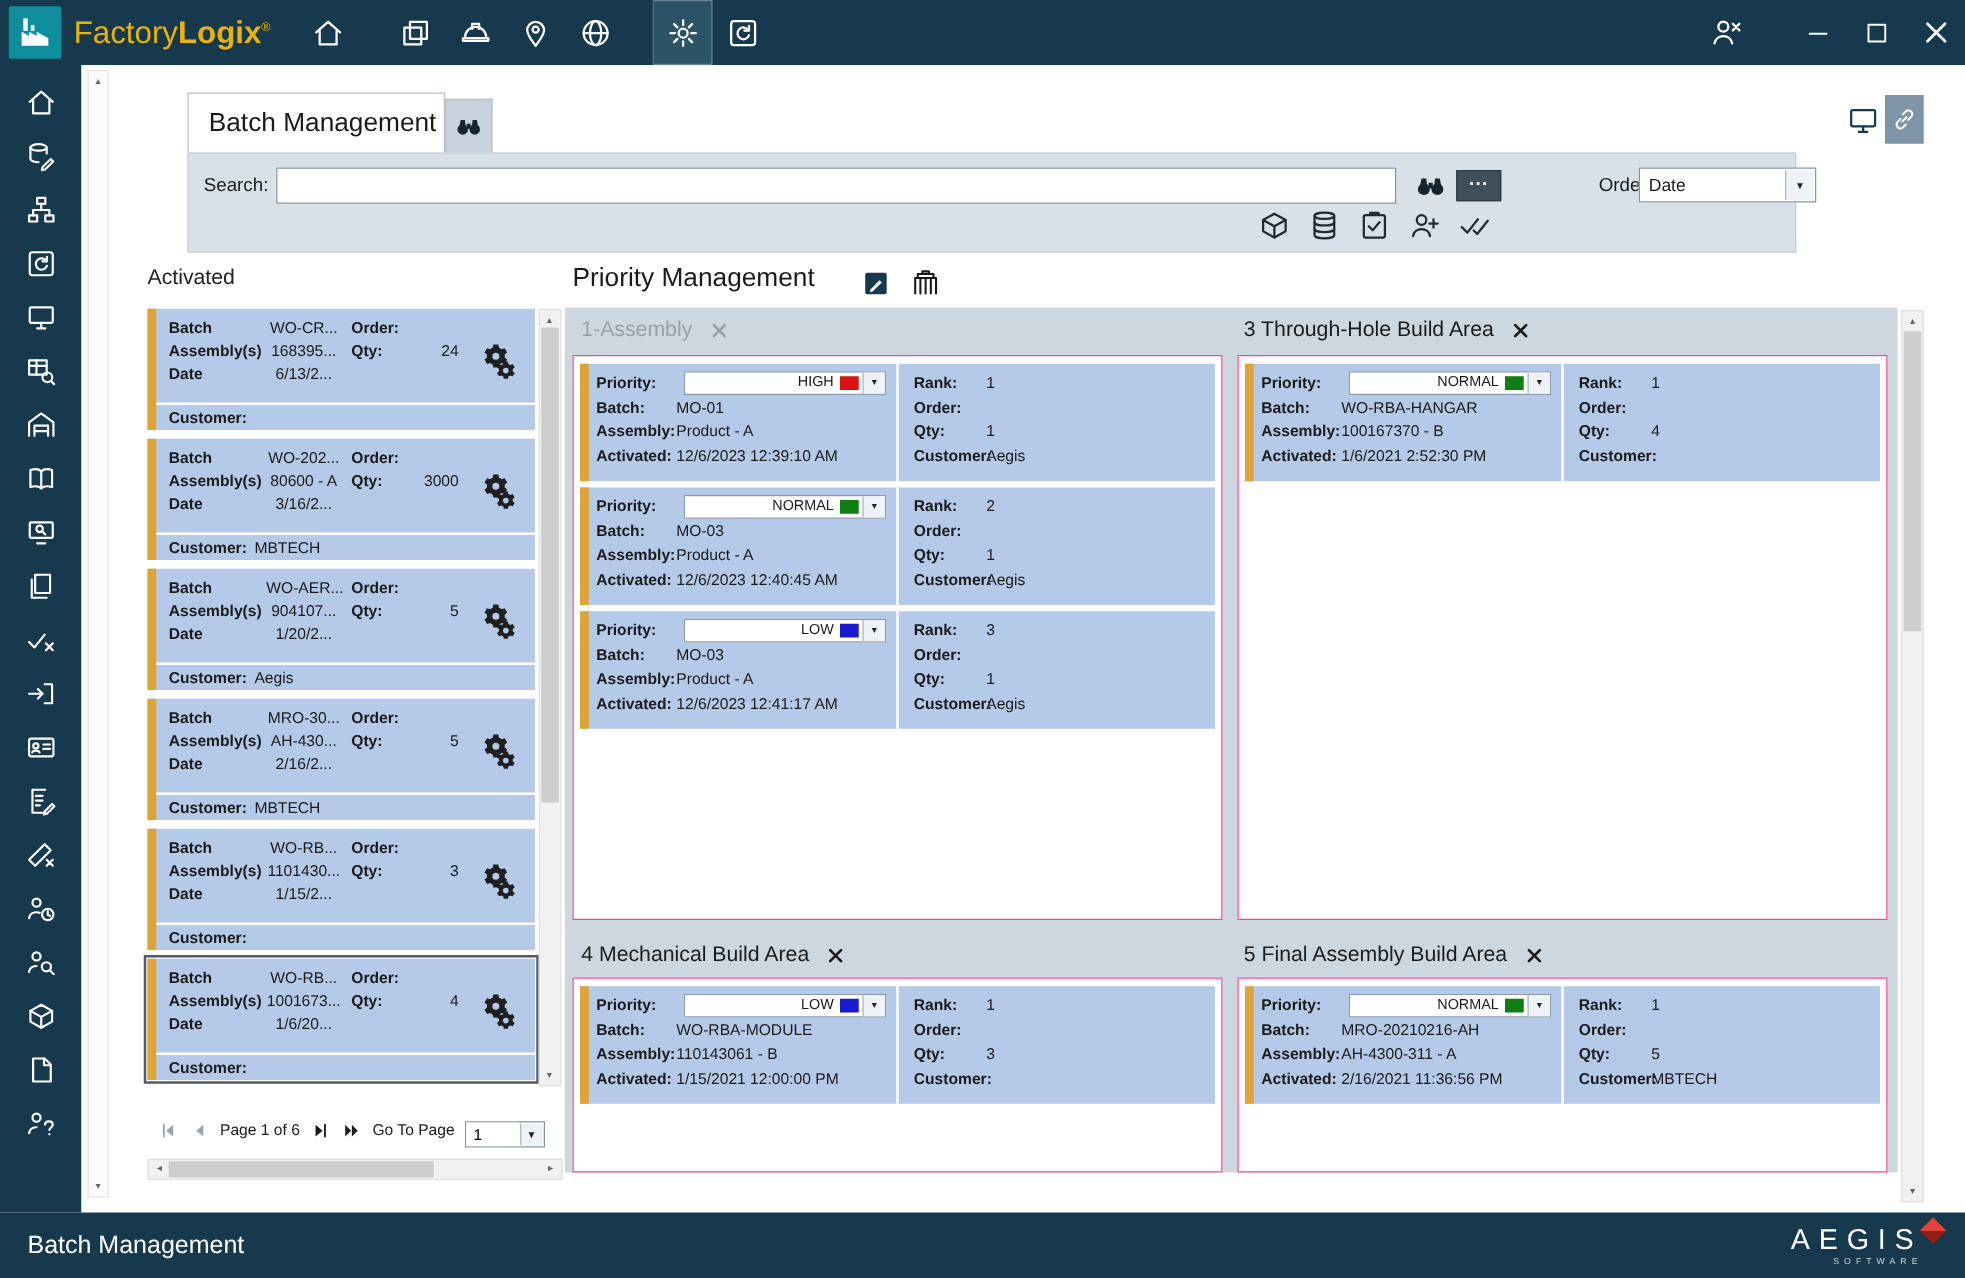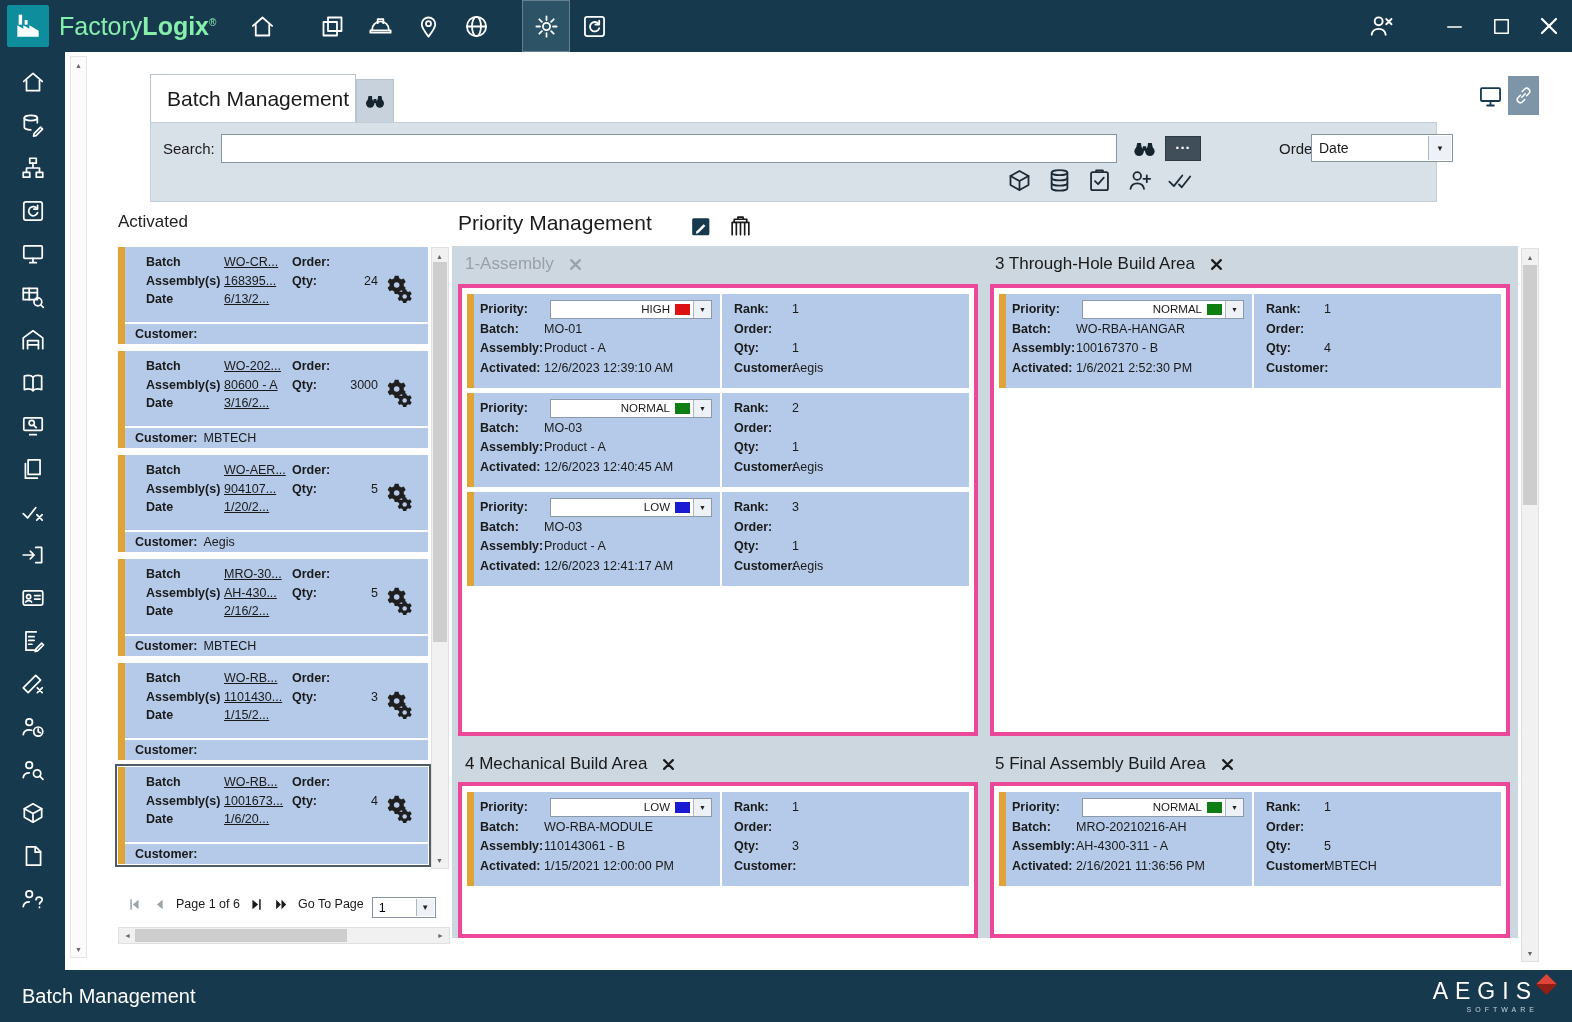--- a/index.html
+++ b/index.html
@@ -10,21 +10,21 @@
     --navy:#17394e; --teal:#0e8e9c; --panel:#d8e0e8; --cardblue:#b4cae8;
     --stripe:#dfa336; --pmbg:#ccd7e0; --border:#b6c2cc;
   }
   .icon{ display:inline-block; }
   .icon svg{ display:block; width:100%; height:100%; }
 
   
   .titlebar{ position:absolute; left:0; top:0; width:1572px; height:52px; background:var(--navy);
              display:flex; align-items:center; }
   .logo-box{ width:42px; height:42px; margin:5px 6px 5px 7px; background:var(--teal); border-radius:2px; padding:5px; }
-  .app-title{ color:#86efac; font-size:25px; margin-left:4px; margin-right:22px; white-space:nowrap; }
+  .app-title{ color:#eab308; font-size:25px; margin-left:4px; margin-right:22px; white-space:nowrap; }
   .app-title .t1{ font-weight:400; }
   .app-title .t2{ font-weight:700; }
   .app-title sup{ font-size:10px; }
   .tb-icons{ display:flex; align-items:center; height:52px; }
   .tb-item{ width:48px; height:52px; display:flex; align-items:center; justify-content:center; color:#fff; cursor:pointer; }
   .tb-item .icon{ width:27px; height:27px; }
   .tb-item.selected{ background:#2c5366; box-shadow:inset 0 0 0 1px rgba(255,255,255,.28); }
   .tb-spacer{ width:22px; height:52px; }
   .tb-right{ margin-left:auto; display:flex; align-items:center; height:52px; }
   .tb-user{ width:48px; height:52px; display:flex; align-items:center; justify-content:center; color:#fff; margin-right:26px; }
@@ -71,24 +71,24 @@
               border-left:1px solid #aab8c4; font-size:8px; color:#222; display:flex; align-items:center; justify-content:center; }
   .sp-tools{ position:absolute; left:855px; top:44px; display:flex; gap:13px; }
   .sp-tool{ width:27px; height:27px; color:#1c2b36; cursor:pointer; }
 
   
   .activated-title{ position:absolute; left:118px; top:212px; font-size:17px; color:#222; }
   #activated-cards{ position:absolute; left:118px; top:247px; width:310px; }
   .ac-card{ position:relative; height:97px; margin-bottom:7px; background:var(--cardblue);
             border-left:7px solid var(--stripe); cursor:pointer; }
   .ac-card.selected{ outline:2px solid #4f5b66; outline-offset:1px; }
-  .ac-main{ position:absolute; left:0; right:0; top:0; bottom:24px; padding:6px 8px 0 21px; }
+  .ac-main{ position:absolute; left:0; right:0; top:0; bottom:24px; padding:6px 8px 0 10px; }
   .ac-row{ display:flex; font-size:12.5px; line-height:18.5px; white-space:nowrap; }
   .ac-row .l{ font-weight:700; width:78px; }
-  .ac-row .v{ width:60px; text-align:left;text-decoration:underline; }
+  .ac-row .v{ width:60px; text-align:center; }
   .ac-row .rl{ font-weight:700; margin-left:8px; width:46px; }
   .ac-row .rv{ width:40px; text-align:right; }
   .ac-gears{ position:absolute; right:14px; top:24px; width:32px; height:32px; color:#1f1f1f; }
   .ac-cust{ position:absolute; left:0; right:0; bottom:0; height:22px; border-top:2px solid #fff;
             display:flex; align-items:center; padding-left:10px; font-size:12.5px; }
   .ac-cust .l{ font-weight:700; margin-right:6px; }
   .ac-vscroll{ position:absolute; left:431px; top:247px; width:18px; height:622px; background:#f1f1f1; border:1px solid #e0e0e0; }
   .ac-vscroll .thumb{ position:absolute; left:1px; top:14px; width:14px; height:380px; background:#cdcdcd; }
 
   
@@ -106,21 +106,21 @@
 
   
   .pm-title{ position:absolute; left:458px; top:211px; font-size:21px; color:#1a1a1a; }
   .pm-edit{ position:absolute; left:688px; top:214px; width:25px; height:25px; color:#17394e; cursor:pointer; }
   .pm-loom{ position:absolute; left:728px; top:214px; width:25px; height:25px; color:#1a1a1a; cursor:pointer; }
   .pm-area{ position:absolute; left:452px; top:246px; width:1066px; height:692px; background:var(--pmbg); }
   .pm-sec-title{ position:absolute; font-size:17px; color:#1a1a1a; display:flex; align-items:center; gap:14px; white-space:nowrap; }
   .pm-sec-title .x{ width:15px; height:15px; color:#1a1a1a; cursor:pointer; }
   .pm-sec-title.muted{ color:#9aa0a6; }
   .pm-sec-title.muted .x{ color:#9aa0a6; }
-  .pm-box{ position:absolute; background:#fff; border:4px solid #ec4899; padding:6px 5px; overflow:hidden; }
+  .pm-box{ position:absolute; background:#fff; border:1px solid #ec4899; padding:6px 5px; overflow:hidden; }
   .pm-card{ position:relative; height:94px; margin-bottom:5px; background:var(--cardblue);
             border-left:7px solid var(--stripe); display:flex; cursor:pointer; }
   .pm-left{ width:246px; padding:6px 0 0 6px; }
   .pm-right{ flex:1; border-left:2px solid #fff; padding:6px 0 0 12px; }
   .pm-lrow{ display:flex; font-size:12.5px; line-height:19.5px; white-space:nowrap; align-items:center; }
   .pm-lrow .l{ font-weight:700; width:64px; }
   .pm-lrow .lr{ font-weight:700; width:58px; }
   .pr-combo{ display:flex; align-items:center; width:162px; height:19px; background:#fff;
              border:1px solid #8a9aa8; margin-left:6px; cursor:pointer; }
   .pr-combo .txt{ flex:1; text-align:right; font-size:11.5px; padding-right:5px; }

